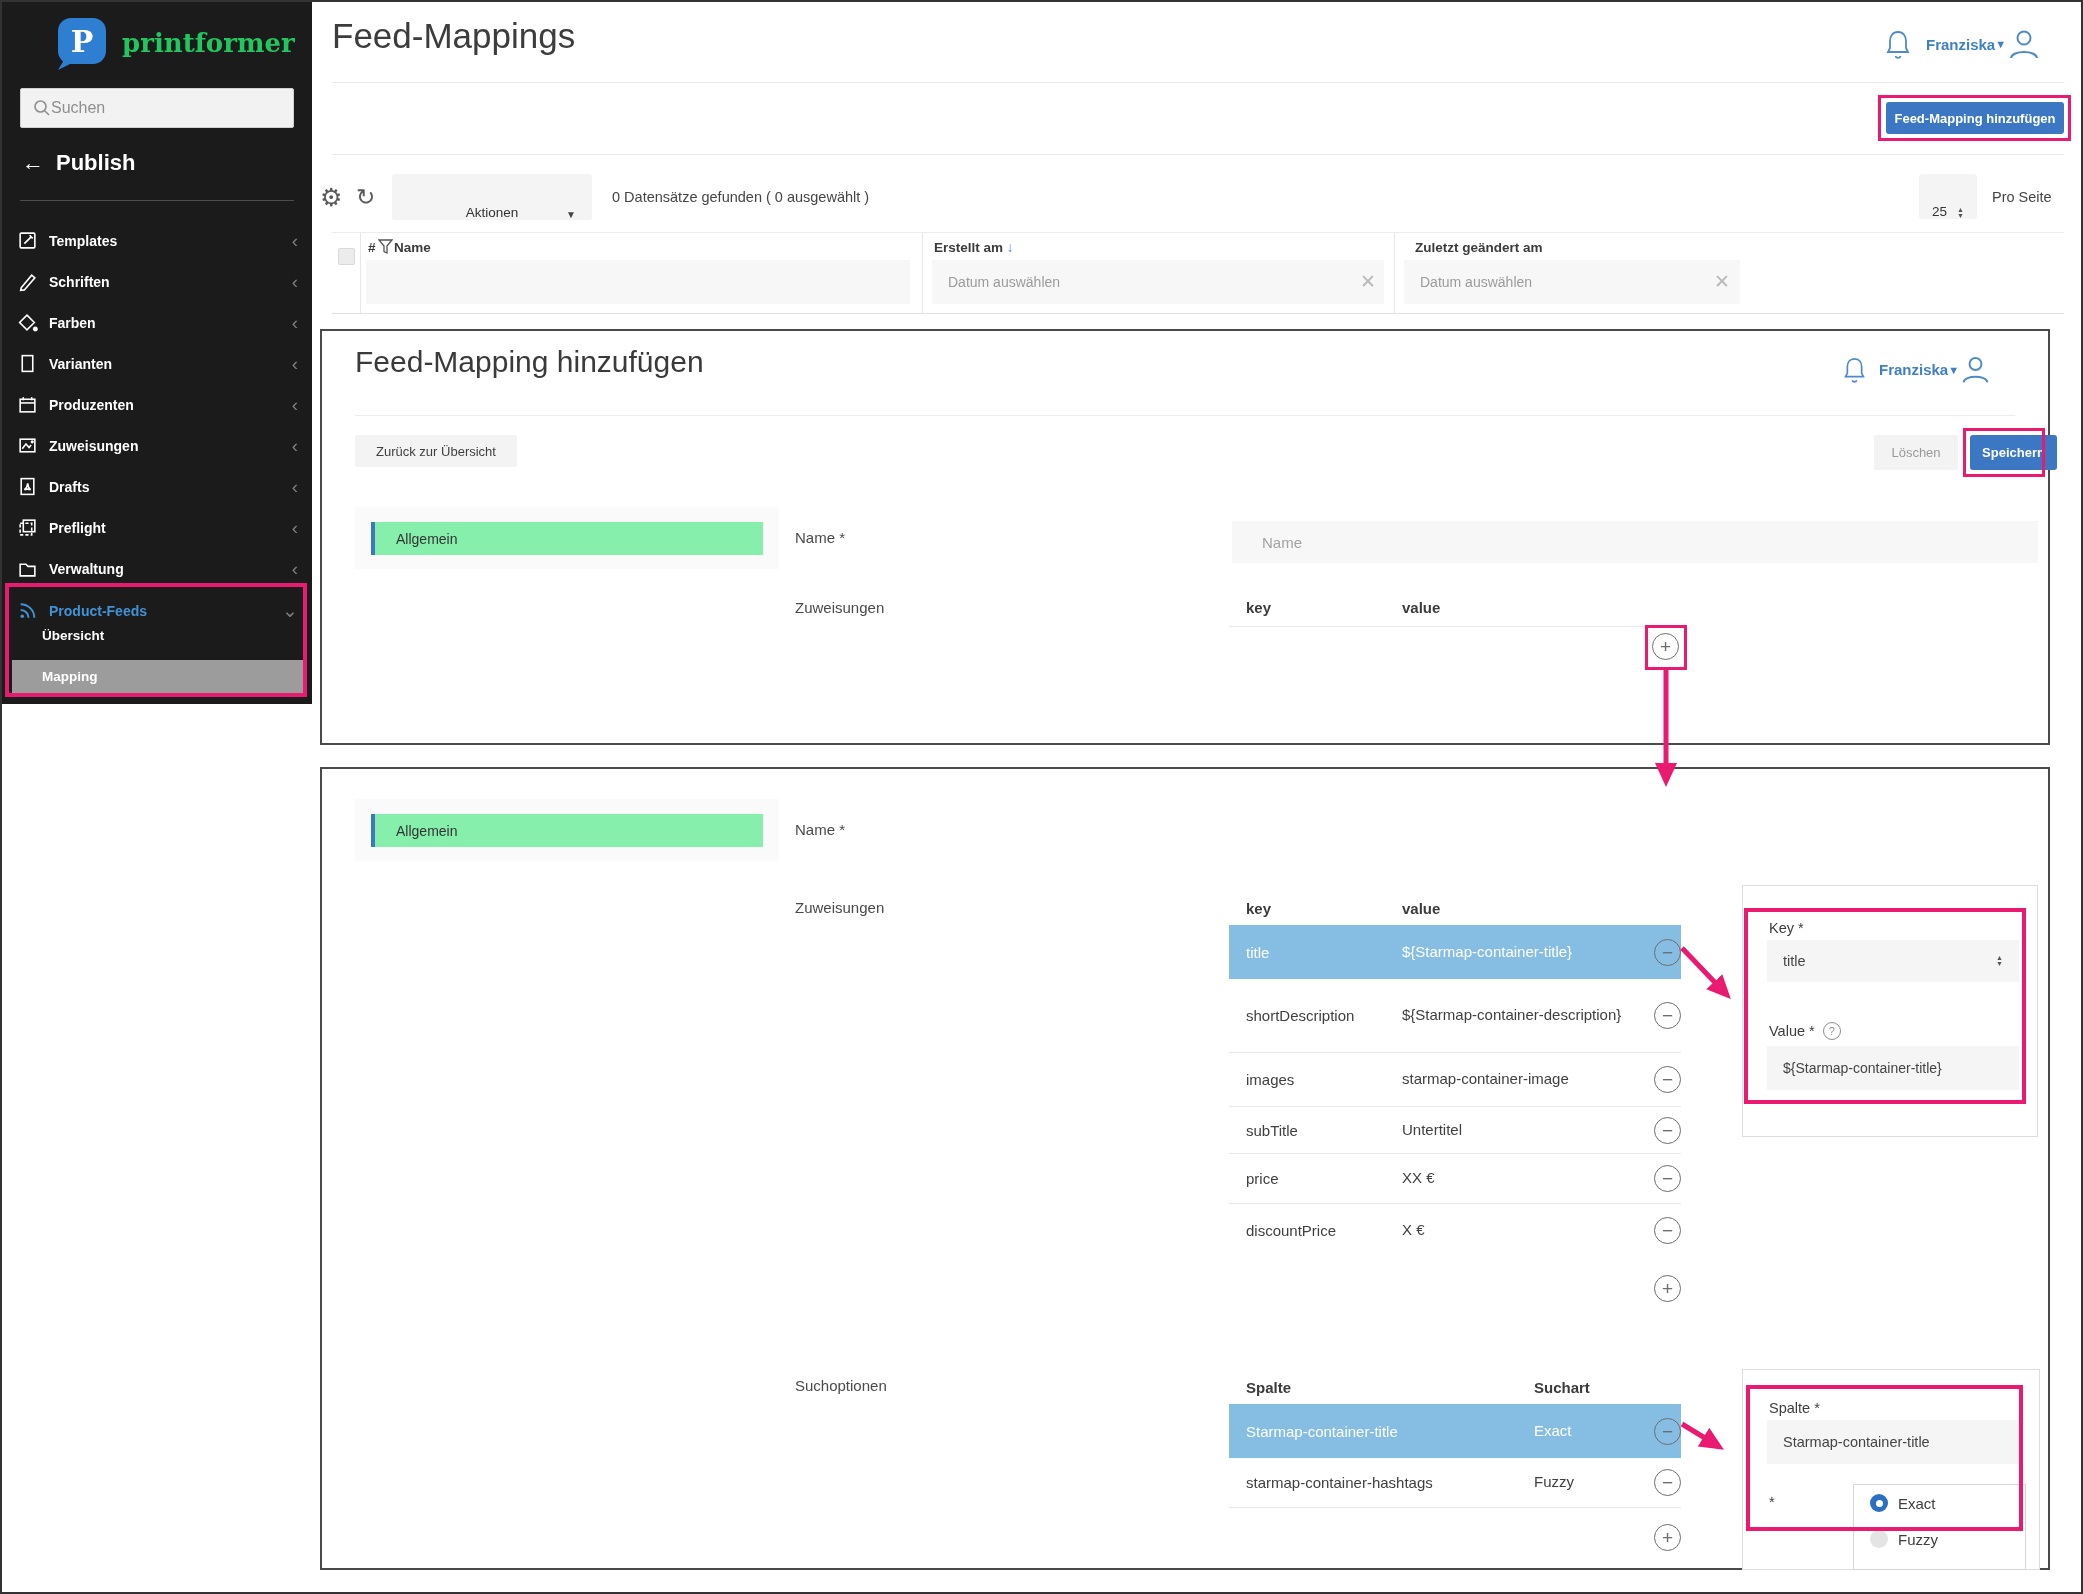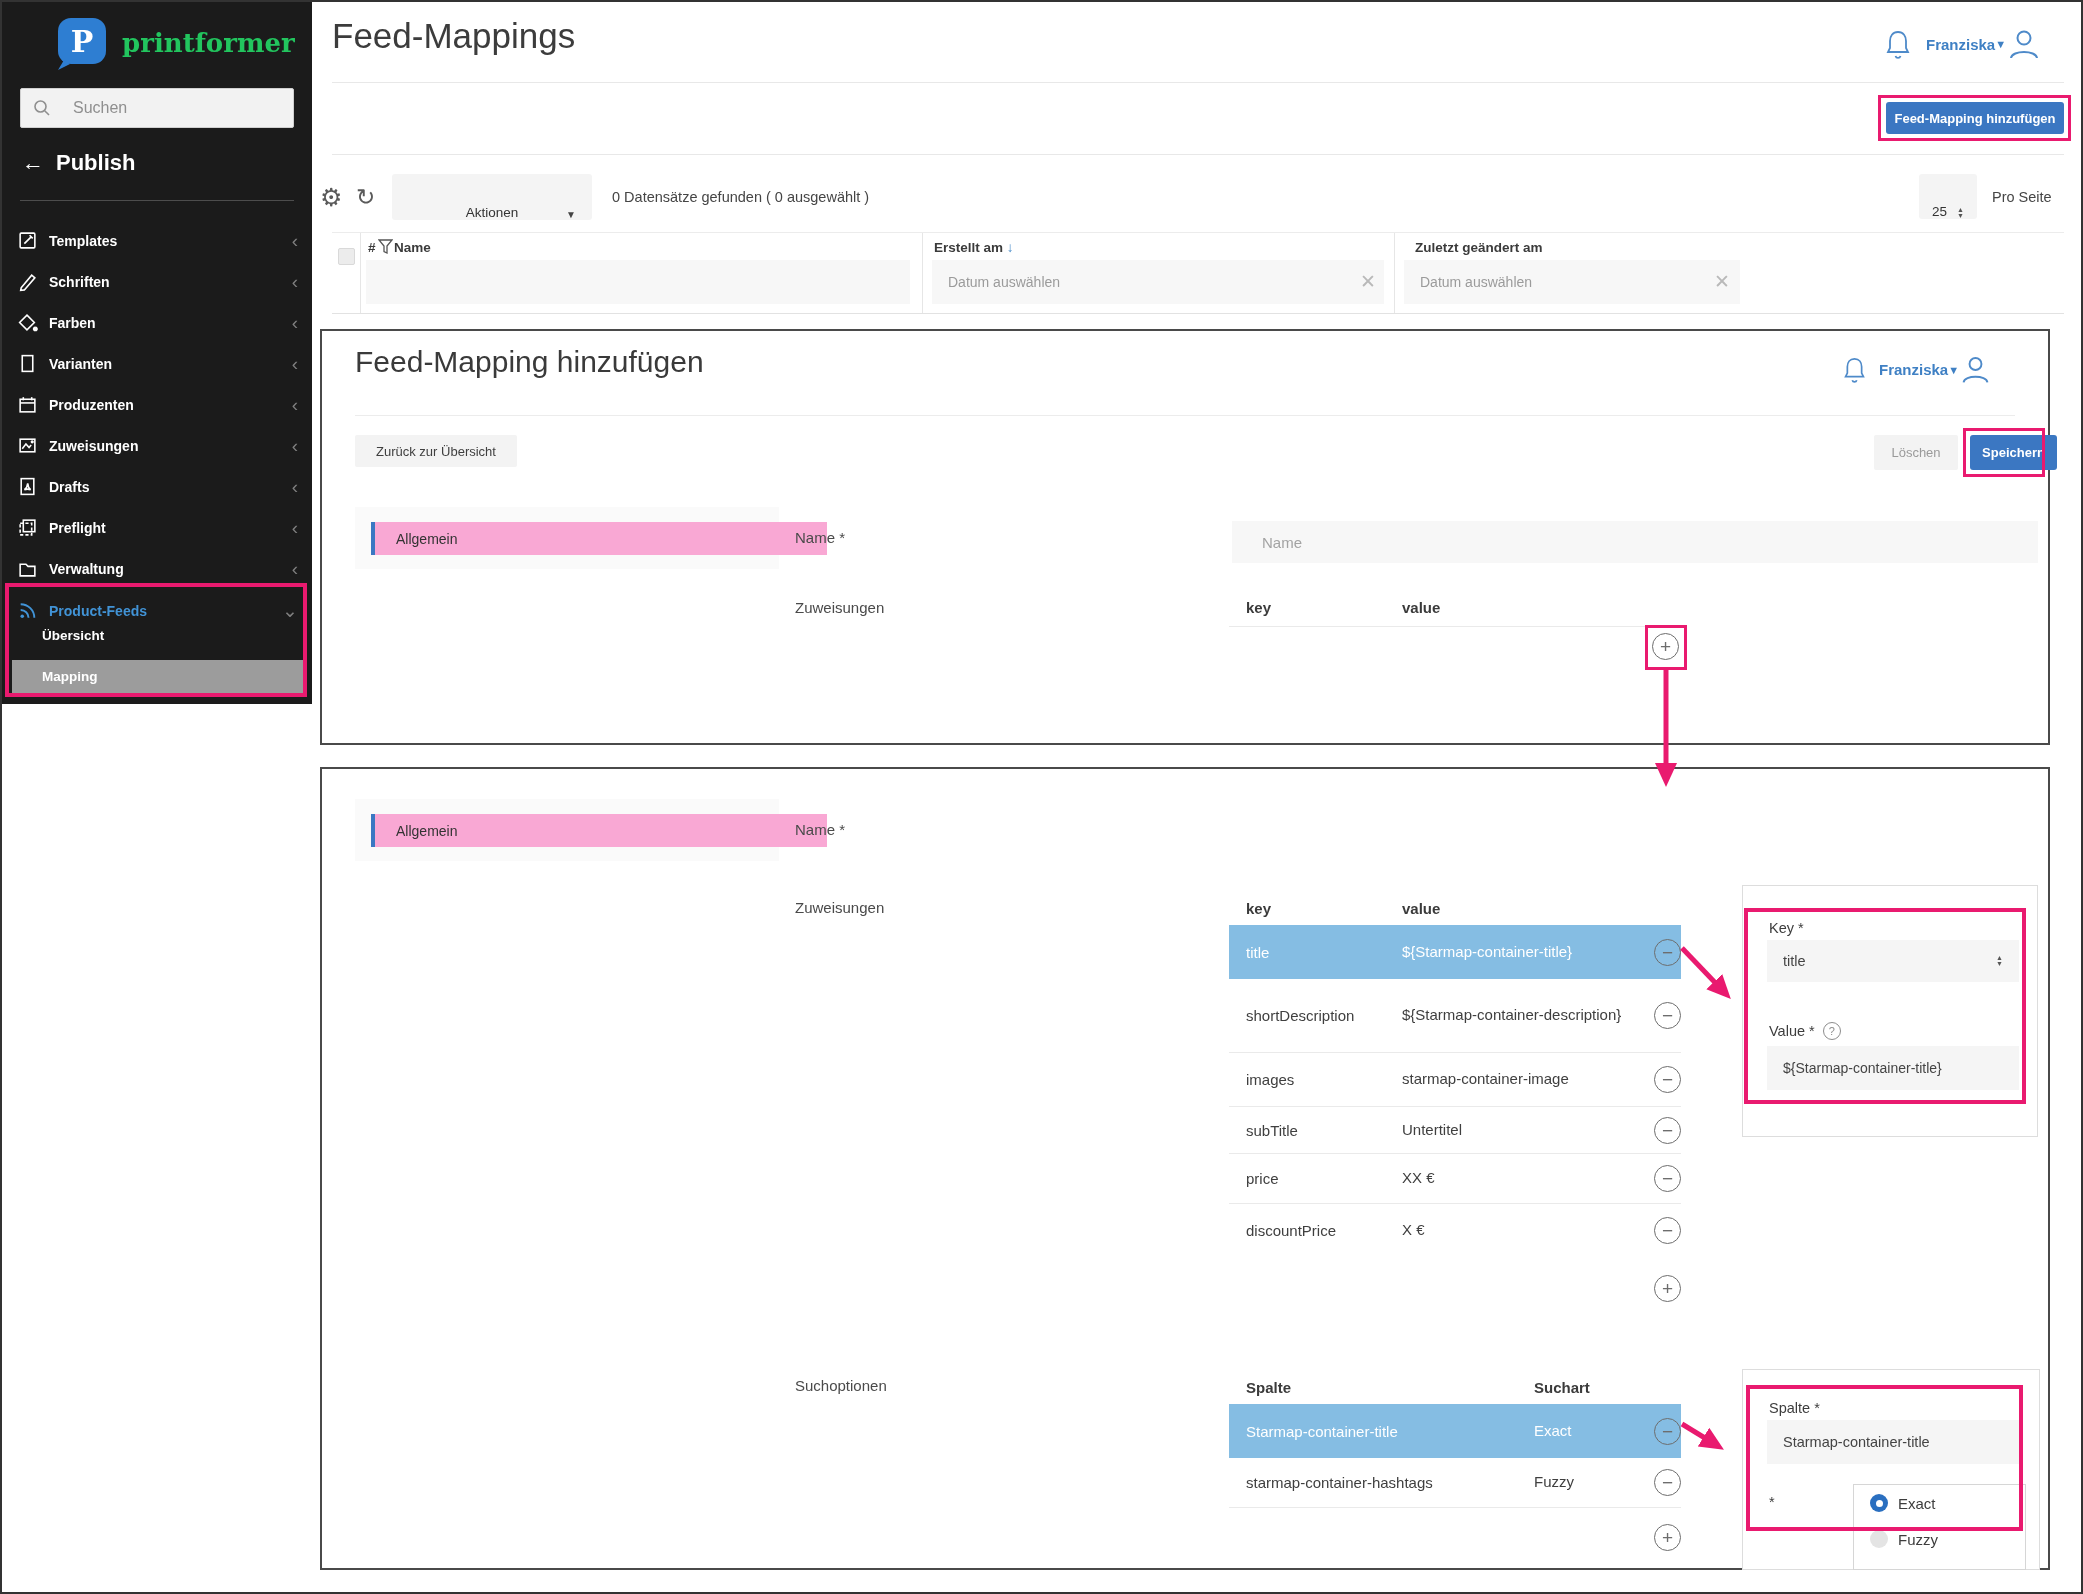--- a/index.html
+++ b/index.html
@@ -2,21 +2,21 @@
 <html><head>
 <meta charset="utf-8">
 <style>
   * { margin:0; padding:0; box-sizing:border-box; }
   body { font-family:"Liberation Sans", sans-serif; background:#fff; }
   #stage { position:relative; width:2083px; height:1594px; background:#fff; border:2px solid #333; overflow:hidden; }
   .abs { position:absolute; }
 
   
   #sidebar { position:absolute; left:0; top:0; width:310px; height:702px; background:#1b1b1b; }
-  .side-search { position:absolute; left:18px; top:86px; width:274px; height:40px; background:#f2f2f2; border:1px solid #d0d0d0; border-radius:2px; display:flex; align-items:center; padding:0 12px; gap:22px; }
+  .side-search { position:absolute; left:18px; top:86px; width:274px; height:40px; background:#f2f2f2; border:1px solid #d0d0d0; border-radius:2px; display:flex; align-items:center; padding:0 12px; gap:0; }
   .side-search span.ph { color:#8f8f8f; font-size:16px; }
   .publish { position:absolute; left:20px; top:148px; color:#fff; font-size:22px; font-weight:600; display:flex; gap:12px; align-items:center; }
   .side-div { position:absolute; left:18px; top:198px; width:274px; border-top:1px solid #4d4d4d; }
   .menu-item { position:absolute; left:0; width:310px; height:41px; display:flex; align-items:center; padding:0 14px; color:#fff; }
   .menu-item .lbl { font-size:14px; font-weight:600; margin-left:11px; }
   .menu-item .chev { margin-left:auto; color:#7f7f7f; font-size:19px; line-height:1; }
   .mi-icon { width:22px; height:22px; display:flex; align-items:center; justify-content:center; }
   .pf-label { color:#4193d6 !important; }
   .sub-item { position:absolute; left:40px; color:#fff; font-size:13.5px; font-weight:600; }
   .mapping-bar { position:absolute; left:10px; top:658px; width:295px; height:33px; background:#9c9c9c; display:flex; align-items:center; }
@@ -40,21 +40,21 @@
   
   .vline { position:absolute; border-left:1px solid #e6e6e6; }
   .col-lbl { position:absolute; font-size:13.5px; font-weight:bold; color:#3b3b3b; }
   .ginput { position:absolute; background:#f7f7f7; display:flex; align-items:center; padding:0 16px; font-size:14px; color:#9b9b9b; }
   .clear-x { position:absolute; color:#b9b9b9; font-size:19px; }
 
   
   .ov { position:absolute; left:318px; width:1730px; background:#fff; border:2px solid #4a4a4a; z-index:10; }
   .ov-title { position:absolute; left:33px; top:14px; font-size:30px; color:#3a3a3a; }
   .tab-wrap { position:absolute; left:33px; width:424px; height:62px; background:#fafafa; }
-  .tab { position:absolute; left:16px; top:15px; width:456px; height:33px; background:#f9a8d4; border-left:4px solid #3b77c2; display:flex; align-items:center; }
+  .tab { position:absolute; left:16px; top:15px; width:392px; height:33px; background:#86efac; border-left:4px solid #3b77c2; display:flex; align-items:center; }
   .tab span { font-size:14px; color:#333; margin-left:21px; }
   .form-lbl { position:absolute; font-size:15px; color:#4a4a4a; }
   .kv-hdr { position:absolute; font-size:15px; font-weight:bold; color:#3b3b3b; }
   .rows { position:absolute; width:452px; }
   .kv-row { display:flex; align-items:center; border-bottom:1px solid #eaeaea; padding:0 0 0 17px; color:#3f3f3f; font-size:15px; }
   .kv-row .k { width:156px; flex:none; }
   .kv-row .v { width:230px; flex:none; line-height:1.25; }
   .kv-row.sel { background:#85bde3; border-bottom:none; }
   .kv-row.sel .k, .kv-row.sel .v { color:#fff; }
   .circ { width:27px; height:27px; border:1.5px solid #6d6d6d; border-radius:50%; color:#6d6d6d; display:flex; align-items:center; justify-content:center; font-size:19px; line-height:1; flex:none; background:transparent; }

